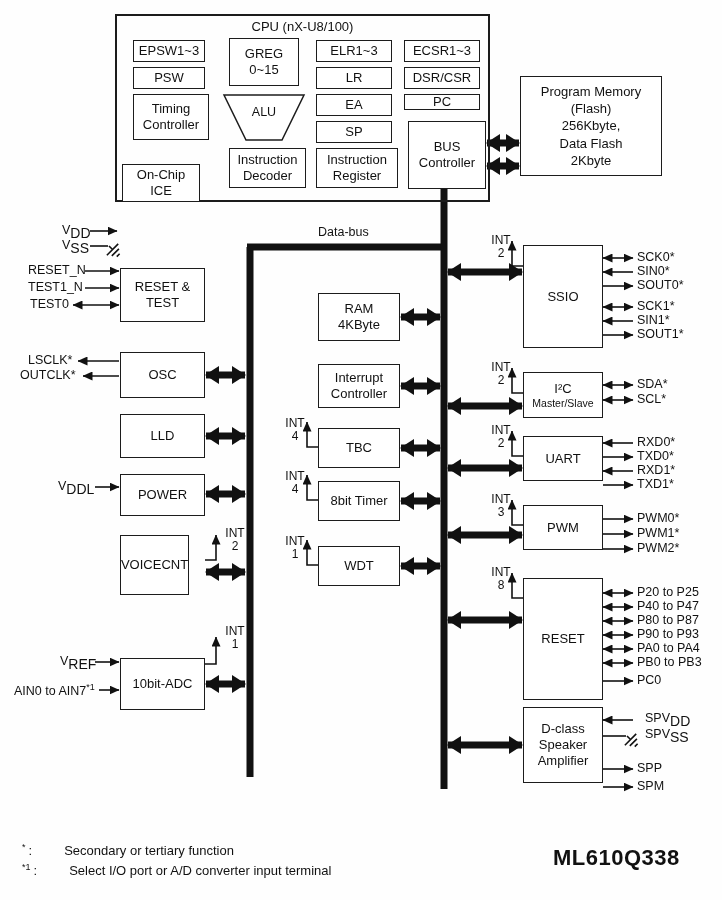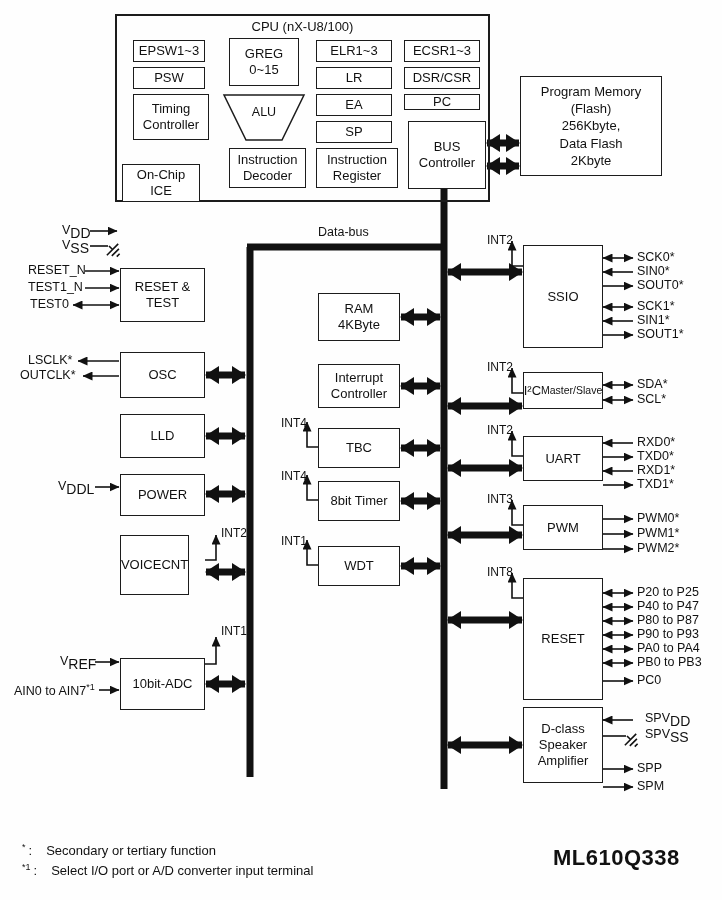--- a/index.html
+++ b/index.html
@@ -9,25 +9,25 @@
   svg.wires { position:absolute; left:0; top:0; }
   .t { stroke:#111; stroke-width:1.6; fill:none; }
   .k { stroke:#111; stroke-width:7; fill:none; }
   .b { stroke:#111; stroke-width:7; fill:none; }
   .box { position:absolute; border:1.5px solid #1c1c1c; background:#fff; display:flex;
          align-items:center; justify-content:center; text-align:center;
          white-space:pre-line; font-size:13px; line-height:1.22; }
   .outline { border-width:2px; background:transparent; }
   .lbl { position:absolute; white-space:pre-line; font-size:12.5px; line-height:1.3; }
   .pin { position:absolute; font-size:12.5px; white-space:nowrap; line-height:1.1; }
-  .int { position:absolute; font-size:12px; line-height:1.12; display:flex; flex-direction:row; align-items:center; }
+  .int { position:absolute; font-size:12px; line-height:1.12; display:flex; flex-direction:column; align-items:center; }
   sub { font-size:14px;margin-top:44px; }
   sup { font-size:9px; }
   .note { position:absolute; font-size:13px; }
-  .note .ntext { margin-left:14px; white-space:pre; }
+  .note .ntext { margin-left:32px; white-space:pre; }
   .note .ncolon { margin-left:3px; }
   #partnum { position:absolute; font-size:22px; font-weight:700; letter-spacing:0.5px; }
   .small { font-size:10.5px; }
   .mem { font-size:13px; line-height:1.32; }
 </style>
 </head>
 <body>
 
 <div id="canvas">
 
@@ -175,21 +175,21 @@
 
   <div class="box" style="left:318px;top:293px;width:82px;height:48px">RAM
 4KByte</div>
   <div class="box" style="left:318px;top:364px;width:82px;height:44px">Interrupt
 Controller</div>
   <div class="box" style="left:318px;top:428px;width:82px;height:40px">TBC</div>
   <div class="box" style="left:318px;top:481px;width:82px;height:40px">8bit Timer</div>
   <div class="box" style="left:318px;top:546px;width:82px;height:40px">WDT</div>
 
   <div class="box" style="left:523px;top:245px;width:80px;height:103px">SSIO</div>
-  <div class="box" style="left:523px;top:372px;width:80px;height:37px;">
+  <div class="box" style="left:523px;top:372px;width:80px;height:46px;flex-direction:column">
     <span>I²C</span>
     <span class="small">Master/Slave</span>
   </div>
   <div class="box" style="left:523px;top:436px;width:80px;height:45px">UART</div>
   <div class="box" style="left:523px;top:505px;width:80px;height:45px">PWM</div>
   <div class="box" style="left:523px;top:578px;width:80px;height:122px">RESET</div>
   <div class="box" style="left:523px;top:707px;width:80px;height:76px">D-class
 Speaker
 Amplifier</div>
 

